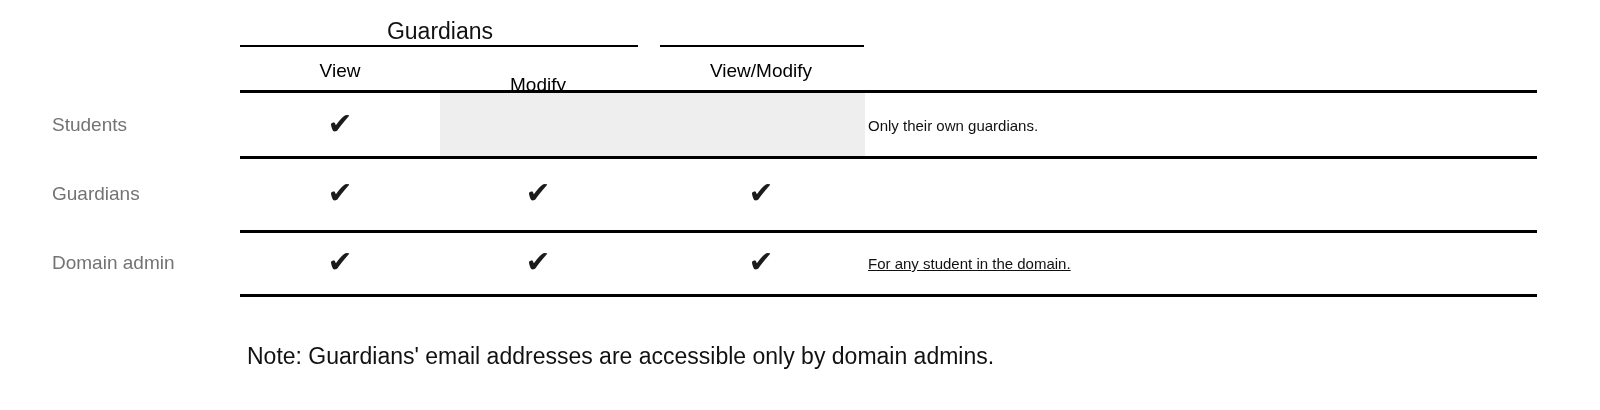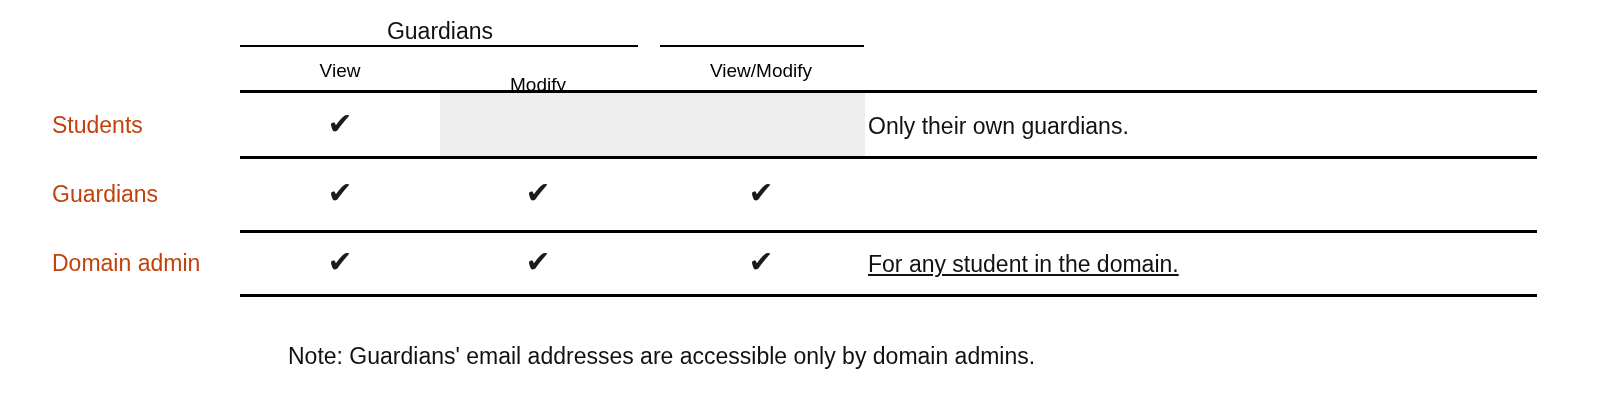--- a/index.html
+++ b/index.html
@@ -46,47 +46,46 @@
     font-size: 19px;
     line-height: 26px;
     text-align: center;
     white-space: nowrap;
     color: #000000;
   }
 
   
   .row-label {
     position: absolute;
-    font-size: 23px;
+    font-size: 19px;
     line-height: 28px;
     white-space: nowrap;
-    color: #c2410c;
+    color: #737373;
   }
   .check {
     position: absolute;
     font-size: 30px;
     line-height: 30px;
     text-align: center;
     color: #1b1b1b;
     font-family: "DejaVu Sans", sans-serif;
     font-weight: 700;
   }
   .desc {
     position: absolute;
-    font-size: 23px;
+    font-size: 15px;
     line-height: 32px;
     color: #111111;
   }
   .note {
     position: absolute;
     font-size: 23px;
     line-height: 30px;
     white-space: nowrap;
     color: #111111;
-    margin-left: 41px;
   }
 </style>
 </head>
 <body>
 
 <div id="page">
 
   <div class="group-head" style="left:340px; top:18px; width:200px;">Guardians</div>
 
 

